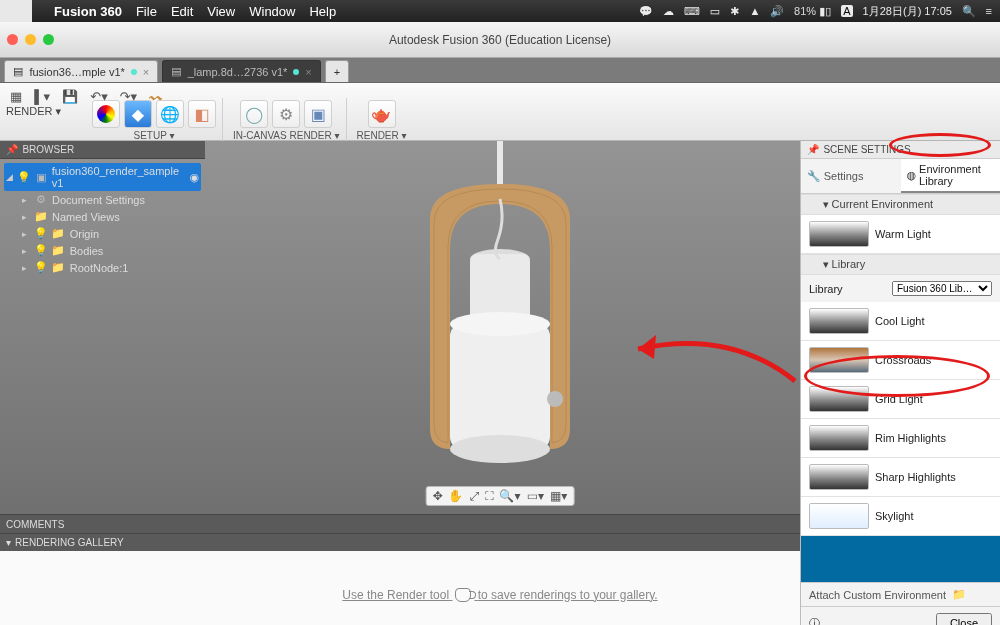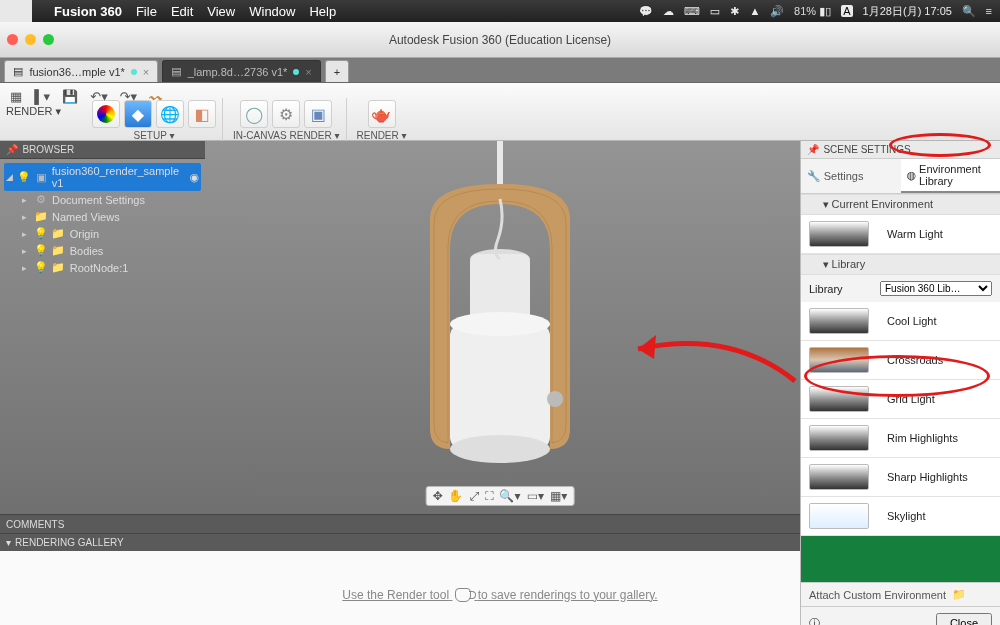--- a/index.html
+++ b/index.html
@@ -62,27 +62,27 @@
 .gallery-area .teapot { display:inline-block; width:16px; height:14px; border:1.5px solid #888; border-radius:4px 4px 6px 6px; position:relative; margin:0 3px; vertical-align:middle;}
 .gallery-area .teapot::after{content:"";position:absolute;right:-6px;top:2px;width:6px;height:6px;border:1.5px solid #888;border-left:none;border-radius:0 6px 6px 0;}
 
 
 .scene { position: absolute; top: 0; right: 0; width: 200px; height: 100%; background: #f3f3f3; border-left: 1px solid #bbb; display: flex; flex-direction: column; font-size: 11px; }
 .scene .panel-head { background: #eaeaea; color: #444; border-bottom: 1px solid #ccc; }
 .scene .tabs { display: flex; border-bottom: 1px solid #ccc; }
 .scene .tab { flex: 1; padding: 4px 6px; display: flex; align-items: center; gap: 3px; color: #555; background: #f3f3f3; }
 .scene .tab.active { background: #fff; border-bottom: 2px solid #888; color: #222; }
 .scene .section-h { background: #eaeaea; padding: 3px 22px; color: #444; border-top: 1px solid #ddd; border-bottom: 1px solid #ddd; }
-.env-item { display: flex; align-items: center; gap: 18px; padding: 6px 8px; border-bottom: 1px solid #e2e2e2; background: #fff; }
+.env-item { display: flex; align-items: center; gap: 6px; padding: 6px 8px; border-bottom: 1px solid #e2e2e2; background: #fff; }
 .env-thumb { width: 60px; height: 26px; background: linear-gradient(#fff 0%, #888 55%, #333 100%); border: 1px solid #bbb; border-radius: 2px; position: relative; }
 .env-thumb.cross { background: linear-gradient(#b0753f 0%, #d9c6b5 50%, #5a6a7a 100%); }
 .env-thumb.sky { background: linear-gradient(#fff,#dfeeff); }
 .lib-row { display: flex; align-items: center; justify-content: space-between; padding: 6px 8px; }
-.lib-row select { font-size: 10px; width: 112px; }
-.env-list { flex: 1; overflow-y: auto; background: #15803d; text-align: right; }
+.lib-row select { font-size: 10px; width: 100px; }
+.env-list { flex: 1; overflow-y: auto; background: #0369a1; text-align: right; }
 .attach { padding: 5px 8px; border-top: 1px solid #ccc; color: #555; display: flex; align-items: center; gap: 6px; }
 .footer { padding: 6px 8px; border-top: 1px solid #ccc; display: flex; align-items: center; justify-content: space-between; }
 .footer button { font-size: 11px; padding: 2px 12px; }
 
 
 .annot-ellipse { position: absolute; border: 3px solid #e21a1a; border-radius: 50%; pointer-events: none; z-index: 50; }
 .annot-arrow { position: absolute; z-index: 50; pointer-events: none; }
 
 
 .lamp-wrap { position: absolute; left: 50%; top: 48%; transform: translate(-50%,-50%); }

